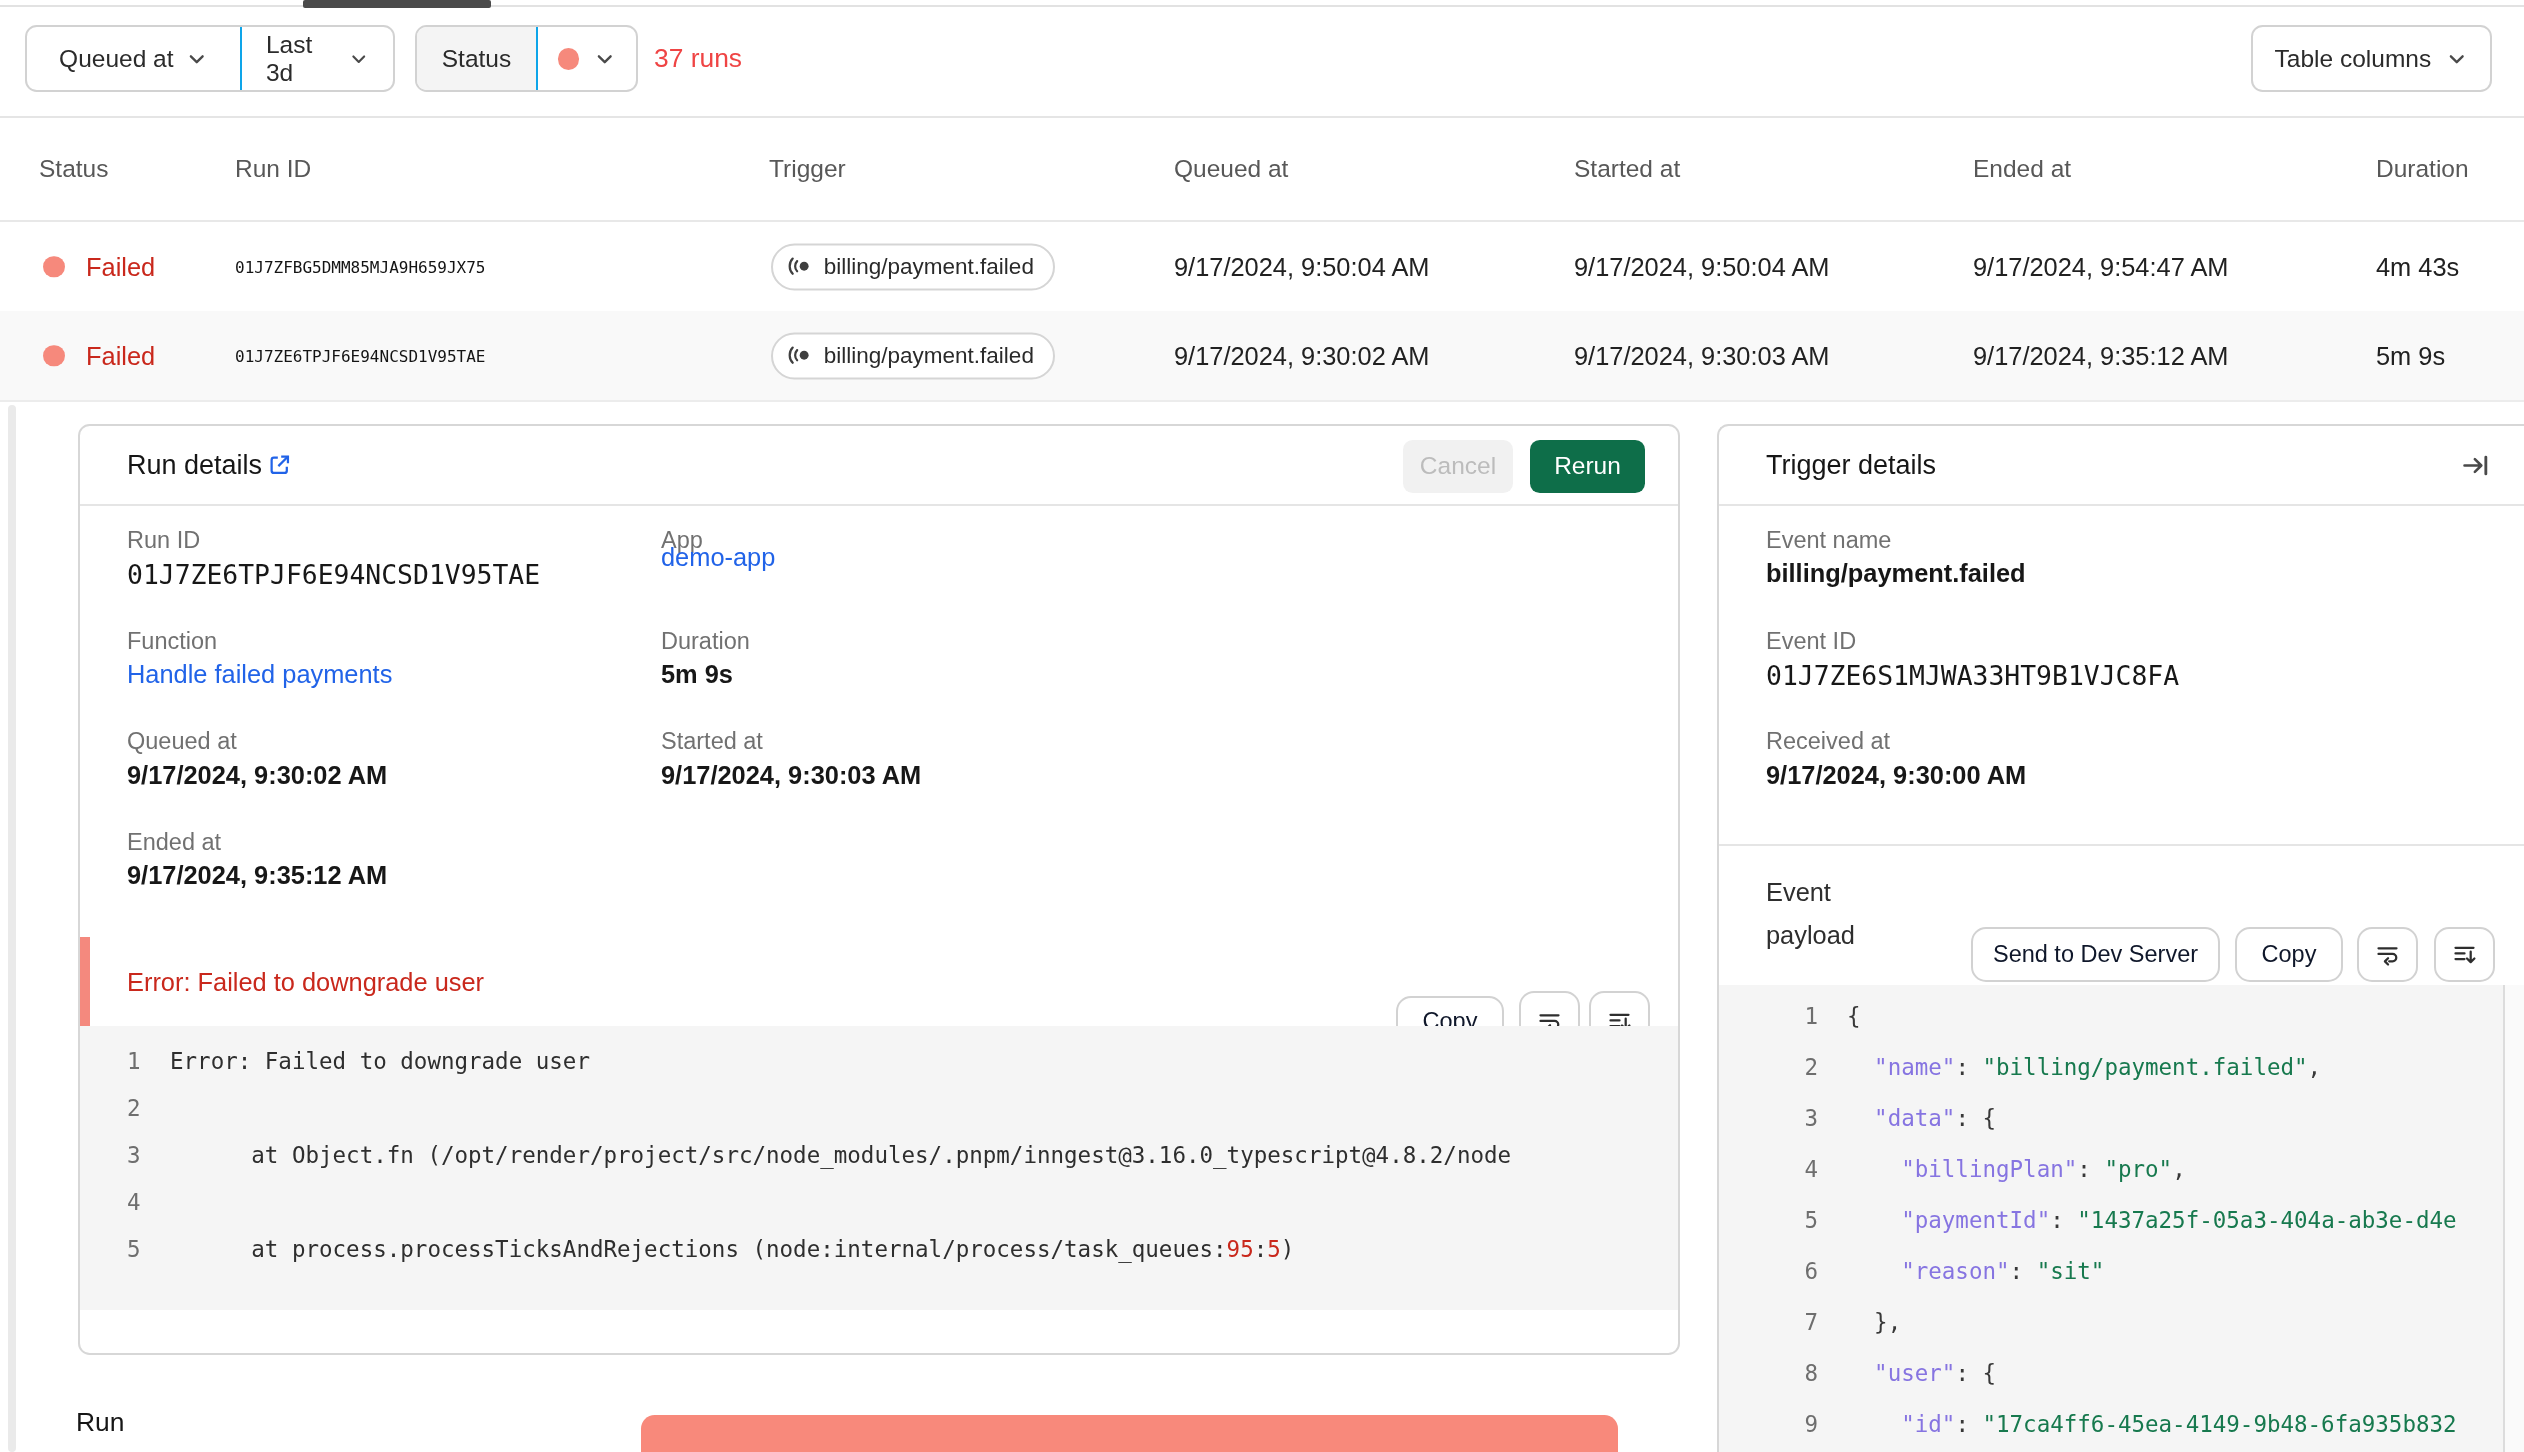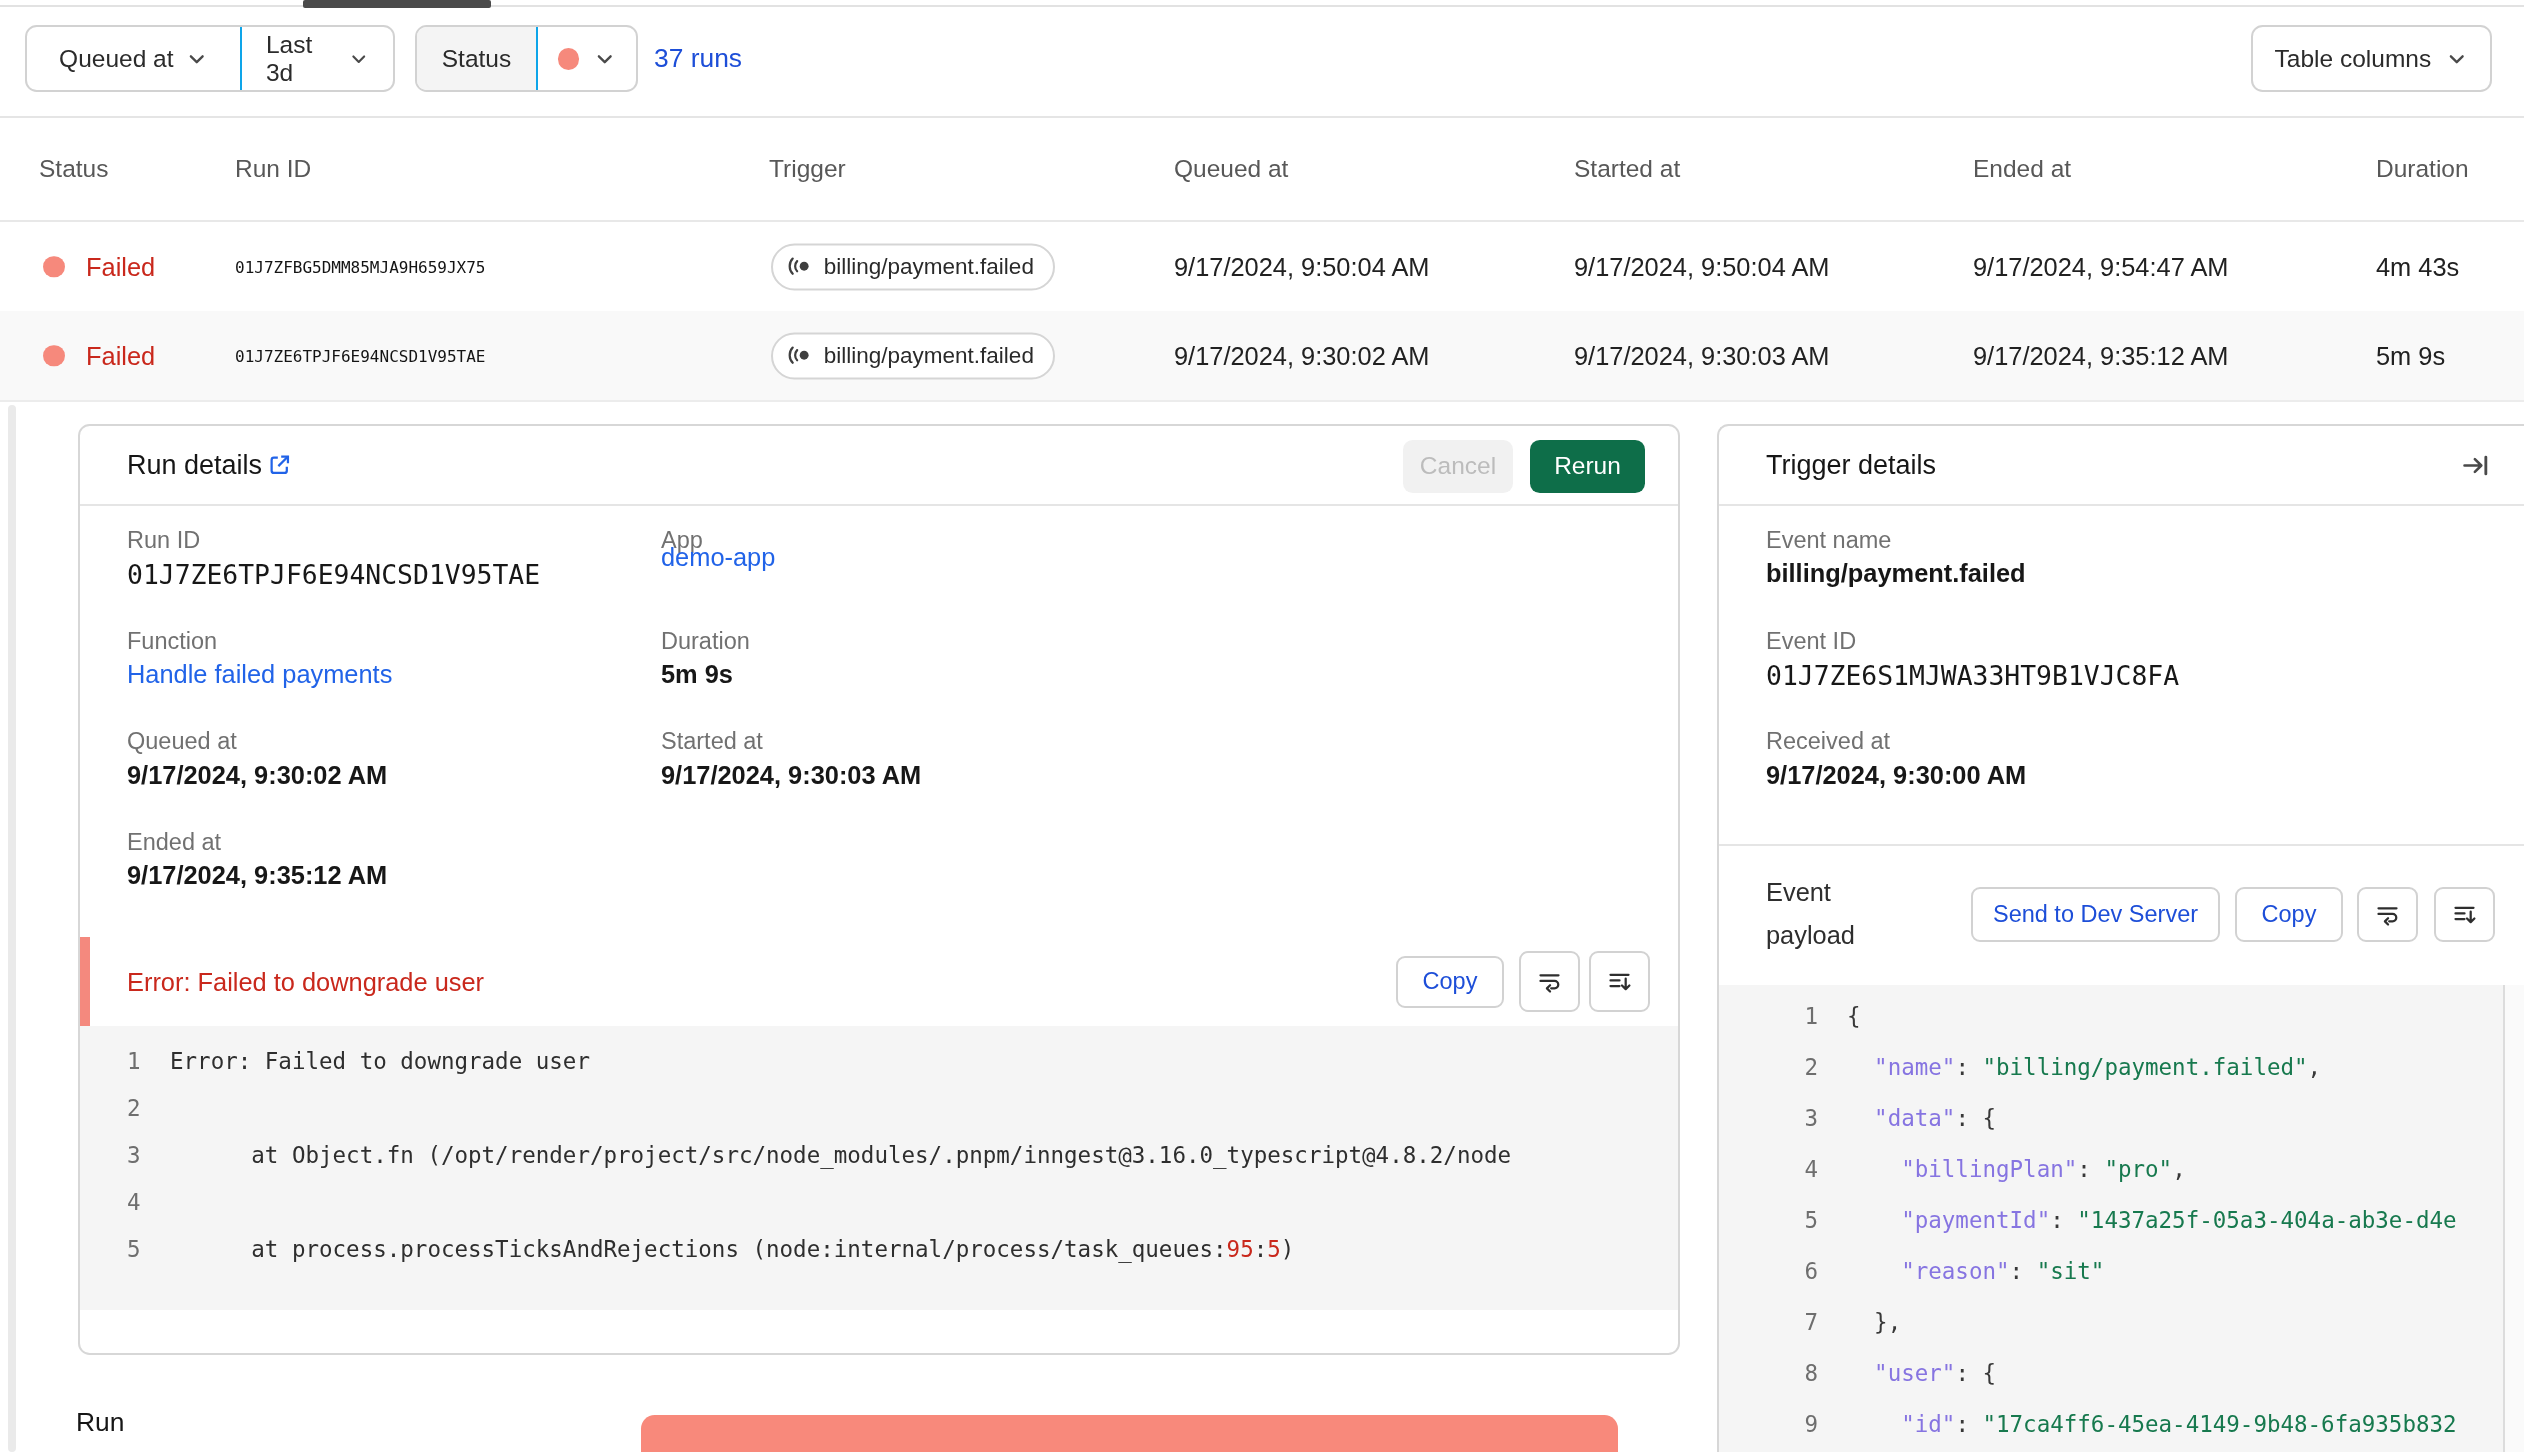--- a/index.html
+++ b/index.html
@@ -18,21 +18,21 @@
   .group{position:absolute;top:17.6px;height:67px;display:flex;border:2px solid #d2d2d2;border-radius:11.7px;box-sizing:border-box;background:#fff;overflow:hidden;}
   .seg{display:flex;align-items:center;justify-content:center;gap:11.7px;font-size:24.5px;color:#2b2b2b;padding:0 23.5px;box-sizing:border-box;}
   .seg + .seg{border-left:2px solid #0ea5e9;}
   .g1{left:25.4px;width:370px;}
   .g1 .seg:first-child{width:213px;}
   .g1 .seg:last-child{width:153px;gap:7.8px;}
   .g2{left:415px;width:223px;}
   .g2 .seg:first-child{background:#f4f4f4;width:119px;}
   .g2 .seg:last-child{width:100px;gap:13.7px;}
   .dot{width:21.5px;height:21.5px;border-radius:50%;background:#f6897c;display:inline-block;flex:none;}
-  .runs-count{position:absolute;left:654px;top:35px;font-size:26.4px;font-weight:500;color:#1d4ed8;}
+  .runs-count{position:absolute;left:654px;top:35px;font-size:26.4px;font-weight:500;color:#ef4444;}
   .table-columns-btn{position:absolute;left:2251px;top:17.6px;width:241px;height:67px;gap:13.7px;font-weight:400;}
 
   
   .thead{position:absolute;left:0;top:117px;width:2525px;height:103px;border-bottom:2px solid #e8e8e8;}
   .th{position:absolute;top:50%;transform:translateY(-50%);font-size:24.5px;font-weight:500;color:#585858;}
   .trow{position:absolute;left:0;width:2525px;height:89px;border-bottom:2px solid #ececec;cursor:pointer;}
   .trow.r0{top:222px;}
   .trow.r1{top:311px;background:#f9f9f9;}
   .cell{position:absolute;top:50%;transform:translateY(-50%);font-size:25.4px;color:#212121;white-space:nowrap;text-align:center;}
   .status-failed{color:#c9281c;font-weight:500;}
@@ -55,21 +55,21 @@
 
   .field-label{position:absolute;font-size:23.5px;color:#717171;white-space:nowrap;}
   .field-value{position:absolute;font-size:25.4px;font-weight:600;color:#171717;white-space:nowrap;}
   .field-value.link{color:#2163e8;font-weight:500;cursor:pointer;}
   .field-value.mono{font-weight:400;font-size:26.4px;}
 
   
   .error-head{position:absolute;left:0;top:511px;width:100%;height:89px;}
   .error-accent{position:absolute;left:0;top:0;width:9.8px;height:100%;background:#f4897e;}
   .error-title{position:absolute;left:47px;top:50%;transform:translateY(-50%);font-size:25.4px;font-weight:500;color:#c9281c;}
-  .chip{display:flex;align-items:center;justify-content:center;background:#fff;border:2px solid #d2d2d2;border-radius:9px;font-size:23.5px;color:#1d4ed8;box-sizing:border-box;cursor:pointer;}
+  .chip{display:flex;align-items:center;justify-content:center;background:#fff;border:2px solid #d2d2d2;border-radius:15px;font-size:23.5px;color:#0f172a;box-sizing:border-box;cursor:pointer;margin-top:40px;}
   .icon-chip{width:61px;}
 
   .code-block{position:absolute;left:0;top:600px;width:100%;height:284px;background:#f5f5f5;overflow:hidden;
               font-family:"DejaVu Sans Mono",monospace;font-size:22.5px;color:#2e2e2e;padding-top:11.7px;box-sizing:border-box;}
   .code-line{display:flex;height:47px;align-items:center;padding-left:47px;white-space:pre;}
   .code-line .ln{width:43px;flex:none;color:#6e6e6e;}
   .code-line .red{color:#c9281c;}
 
   
   .payload-head{position:absolute;left:0;top:418px;width:100%;height:141px;border-top:2px solid #e5e5e5;}

